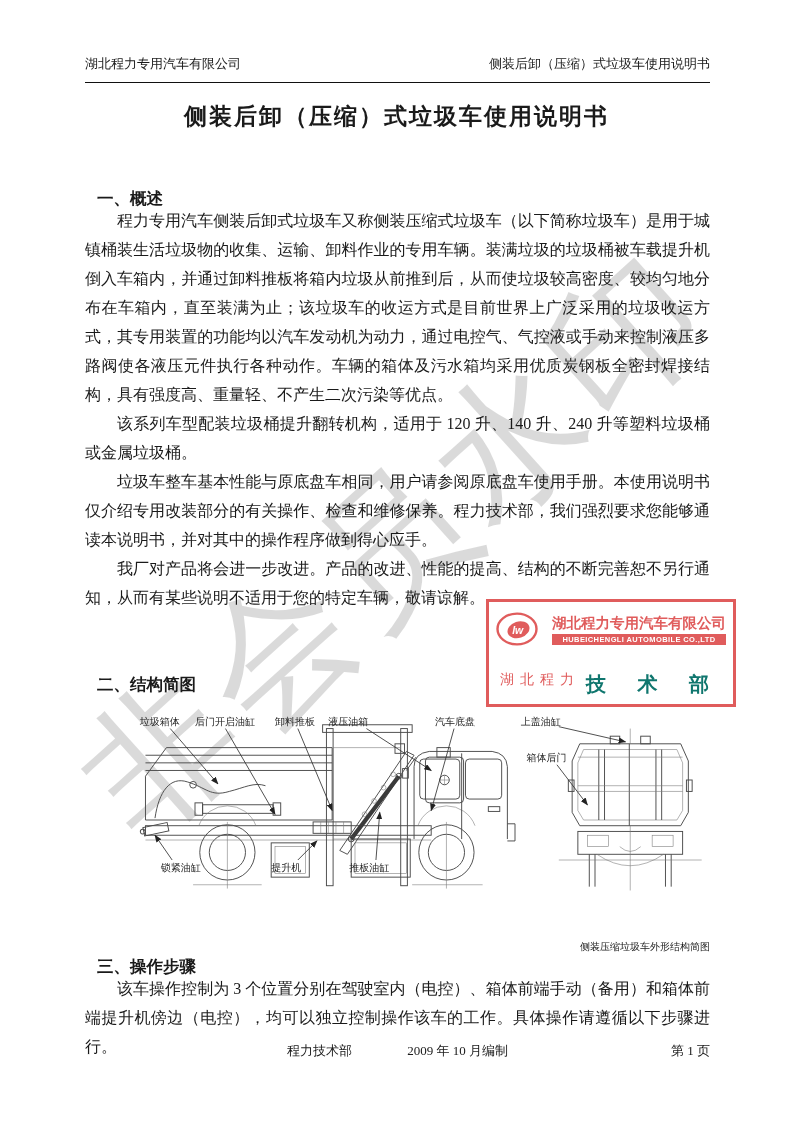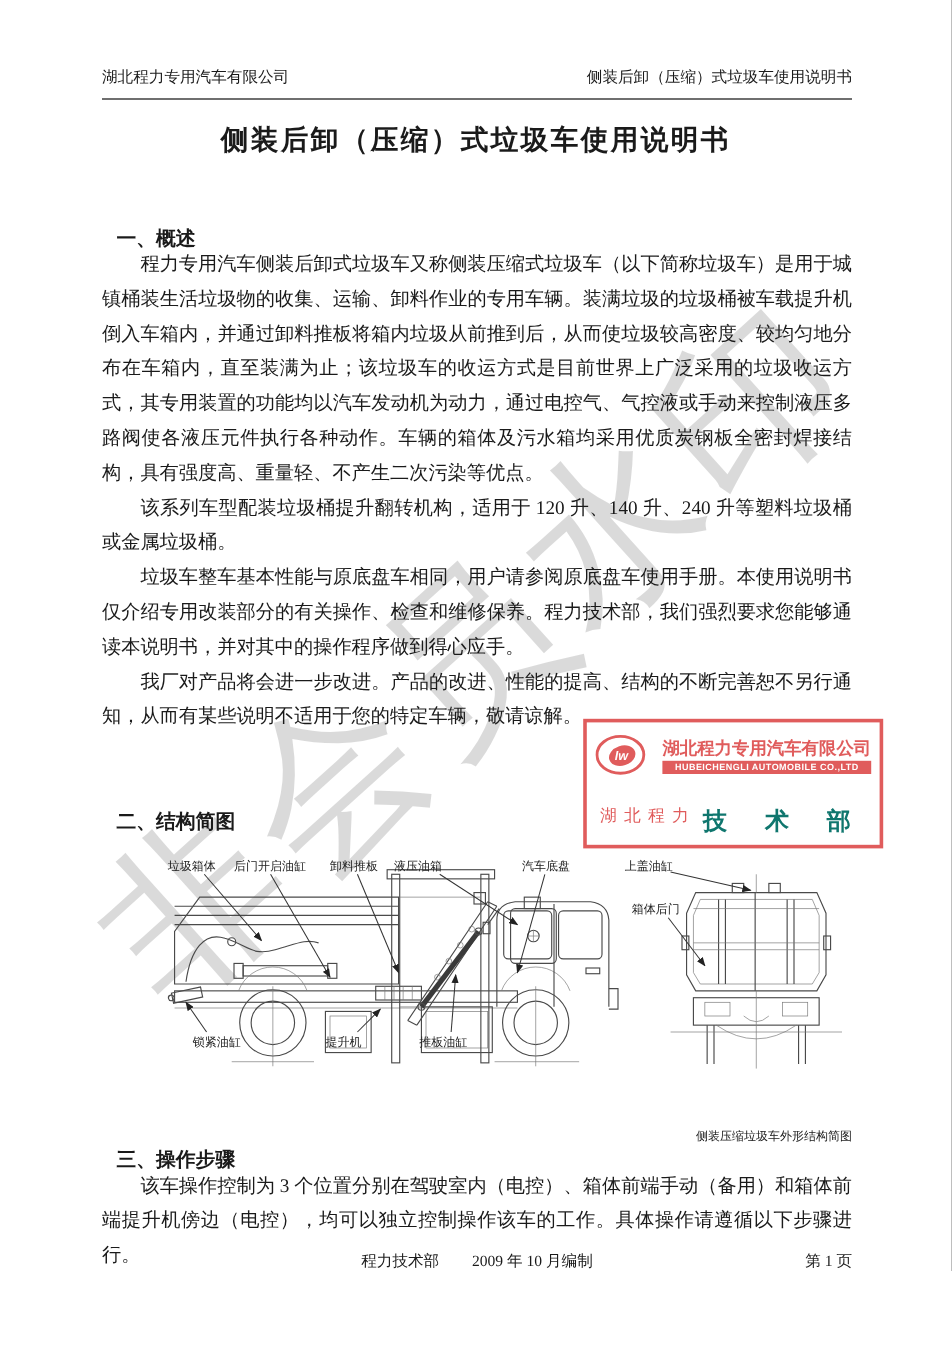--- a/index.html
+++ b/index.html
@@ -39,21 +39,21 @@
   .stamp-cn{color:#e05c5c;font-weight:bold;font-size:14.5px;white-space:nowrap;font-family:"Liberation Sans","DejaVu Sans",sans-serif;}
   .stamp-en{background:#e05c5c;color:#fff;font-size:7.5px;font-weight:bold;text-align:center;padding:1px 0;letter-spacing:0.4px;font-family:"Liberation Sans","DejaVu Sans",sans-serif;white-space:nowrap;}
   .stamp-row2{display:flex;justify-content:space-between;align-items:flex-start;padding:0 4px;}
   .stamp-brand{color:#e05c5c;font-size:14px;letter-spacing:6px;font-family:"Liberation Sans","DejaVu Sans",sans-serif;}
   .stamp-dept{color:#0f766e;font-size:20px;font-weight:bold;letter-spacing:13px;font-family:"Liberation Sans","DejaVu Sans",sans-serif;}
   .diagram{position:absolute;left:95px;top:700px;width:680px;height:200px;z-index:1;}
   .dlabel{font-size:10.5px;fill:#222;font-family:"Liberation Serif","DejaVu Serif",serif;}
   .caption{position:absolute;left:85px;top:896px;width:625px;text-align:right;font-size:10px;z-index:1;margin-top:44px;}
   .footer{position:absolute;left:85px;top:1042px;width:625px;font-size:13px;z-index:2;}
   .footer-center{display:block;text-align:center;}
-  .footer-center span{margin:0 12px;}
+  .footer-center span{margin:0 26px;}
   .footer-page{position:absolute;right:0;top:0;}
   svg .ln{stroke:#4a4a4a;stroke-width:1;fill:none;}
   svg .thin{stroke:#7a7a7a;stroke-width:0.6;fill:none;}
   svg .thick{stroke:#3a3a3a;stroke-width:4.5;fill:none;}
   svg .leader{stroke:#333;stroke-width:0.9;fill:none;}
 </style>
 </head>
 <body>
 
 <div class="page">

